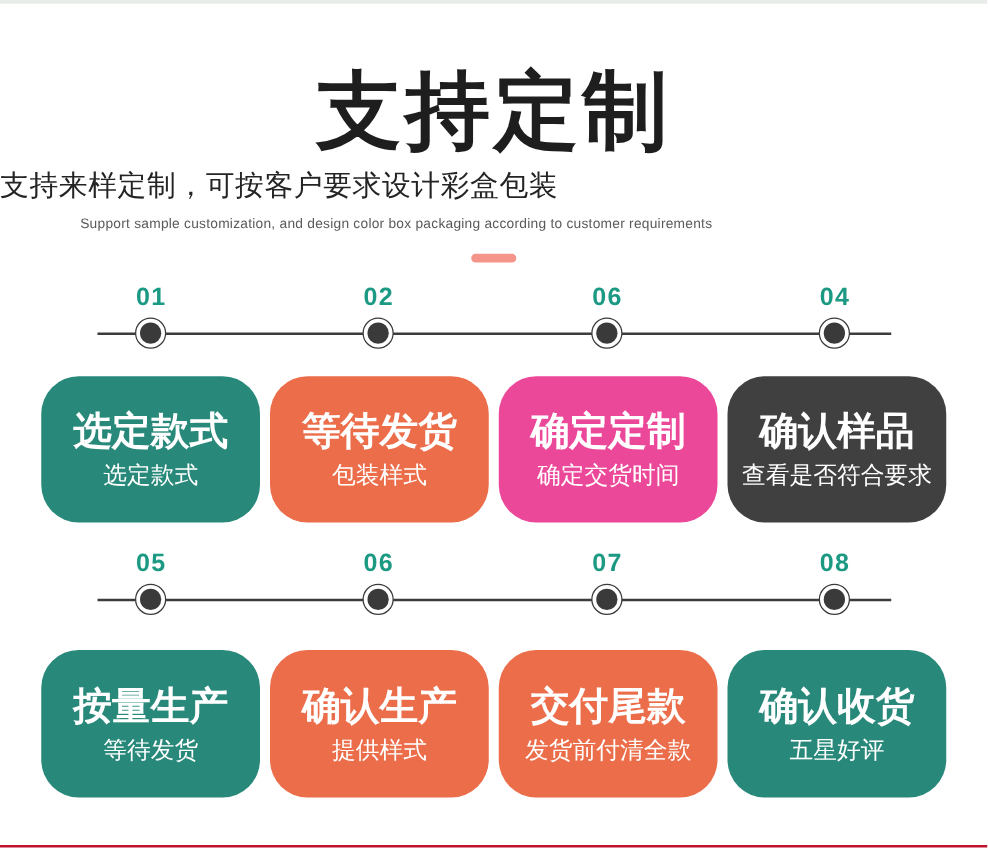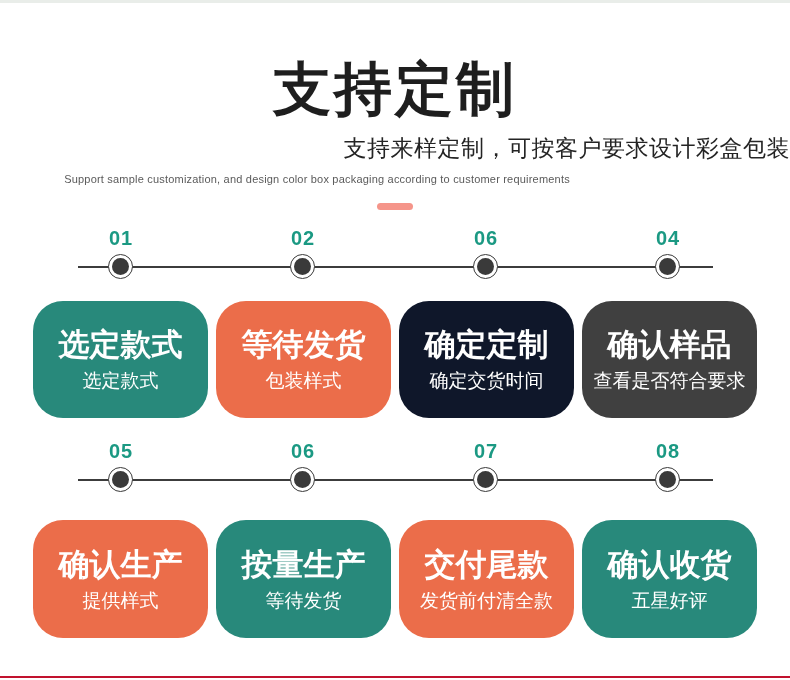--- a/index.html
+++ b/index.html
@@ -6,26 +6,26 @@
   .page{
     position:relative;
     width:790px;height:680px;
     background:#ffffff;
     overflow:hidden;
     font-family:"Liberation Sans","DejaVu Sans",sans-serif;
   }
   .top-strip{position:absolute;top:0;left:0;width:790px;height:3px;}
   .main-title{
     position:absolute;top:56px;left:0;width:790px;
-    text-align:center;font-size:58px;line-height:66px;
+    text-align:center;font-size:68px;line-height:66px;
     font-weight:bold;color:#1e1e1e;letter-spacing:3px;
   }
   .sub-title{
     position:absolute;top:134px;left:0;width:790px;
-    text-align:right;font-size:23px;line-height:28px;
+    text-align:left;font-size:23px;line-height:28px;
     color:#242424;letter-spacing:0.5px;
   }
   .sub-title-en{
     position:absolute;top:172px;left:0;width:634px;
     text-align:center;font-size:11px;line-height:15px;
     color:#5a5a5a;letter-spacing:0.2px;
   }
   .divider-pill{
     position:absolute;top:203px;left:377px;
     width:36px;height:7px;border-radius:4px;
@@ -91,21 +91,21 @@
 
     <div class="cards-row" style="top:301px">
       <div class="step-card" style="background: rgb(40, 137, 123);">
         <div class="card-title">选定款式</div>
         <div class="card-subtitle">选定款式</div>
       </div>
       <div class="step-card" style="background: rgb(235, 109, 74);">
         <div class="card-title">等待发货</div>
         <div class="card-subtitle">包装样式</div>
       </div>
-      <div class="step-card" style="background: #0f172a; justify-content: center;">
+      <div class="step-card" style="background: #ec4899; justify-content: center;">
         <div class="card-title">确定定制</div>
         <div class="card-subtitle">确定交货时间</div>
       </div>
       <div class="step-card" style="background: #404040;">
         <div class="card-title">确认样品</div>
         <div class="card-subtitle">查看是否符合要求</div>
       </div>
     </div>
   </div>
 
@@ -124,27 +124,27 @@
         <div class="tl-dot" style="background: rgb(58, 58, 58);"></div>
       </div>
     <div class="tl-ring" style="left:473px;top:467px">
         <div class="tl-dot" style="background: rgb(58, 58, 58);"></div>
       </div>
     <div class="tl-ring" style="left:655px;top:467px">
         <div class="tl-dot" style="background: rgb(58, 58, 58);"></div>
       </div>
 
     <div class="cards-row" style="top:520px">
+      <div class="step-card" style="background: rgb(40, 137, 123);">
+        <div class="card-title">按量生产</div>
+        <div class="card-subtitle">等待发货</div>
+      </div>
       <div class="step-card" style="background: rgb(235, 109, 74);">
         <div class="card-title">确认生产</div>
         <div class="card-subtitle">提供样式</div>
-      </div>
-      <div class="step-card" style="background: rgb(40, 137, 123);">
-        <div class="card-title">按量生产</div>
-        <div class="card-subtitle">等待发货</div>
       </div>
       <div class="step-card" style="background: rgb(235, 109, 74);">
         <div class="card-title">交付尾款</div>
         <div class="card-subtitle">发货前付清全款</div>
       </div>
       <div class="step-card" style="background: rgb(40, 137, 123);">
         <div class="card-title">确认收货</div>
         <div class="card-subtitle">五星好评</div>
       </div>
     </div>

